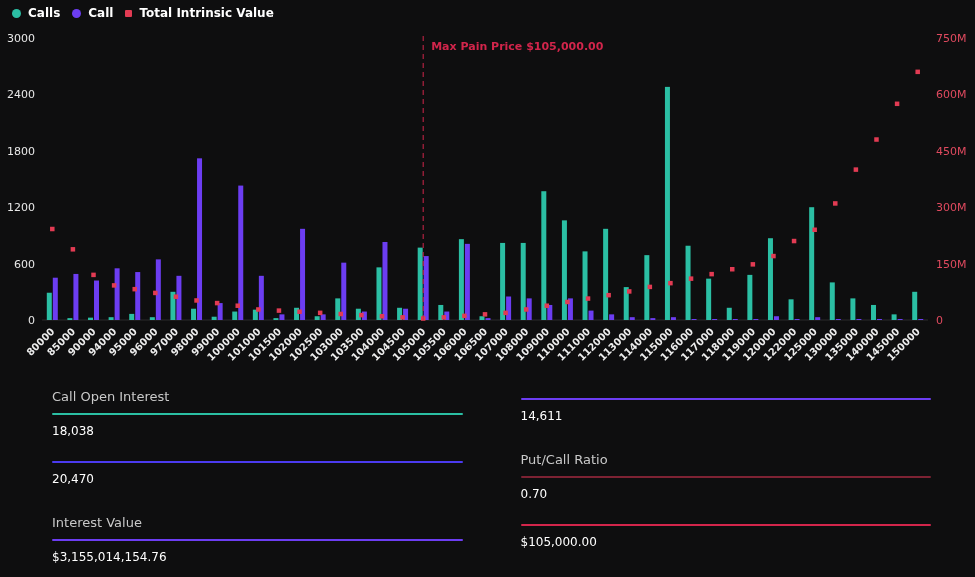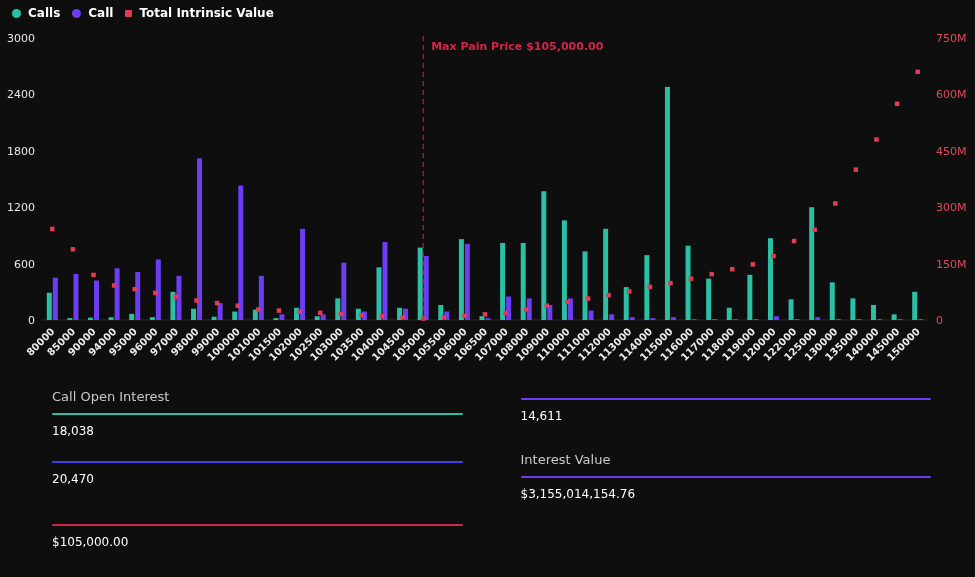--- a/index.html
+++ b/index.html
@@ -243,20 +243,25 @@
     </div>
     <div class="stat">
       <div class="stat-line" style="background: rgb(108, 61, 242);"></div>
       <div class="stat-value">14,611</div>
     </div>
     <div class="stat">
       <div class="stat-line" style="background: rgb(75, 58, 240);"></div>
       <div class="stat-value">20,470</div>
     </div>
     <div class="stat">
+      <div class="stat-label">Put/Call Ratio</div>
+      <div class="stat-line" style="background: rgb(125, 34, 51);"></div>
+      <div class="stat-value">0.70</div>
+    </div>
+    <div class="stat">
       <div class="stat-label">Interest Value</div>
       <div class="stat-line" style="background: rgb(108, 61, 242);"></div>
       <div class="stat-value">$3,155,014,154.76</div>
     </div>
     <div class="stat">
       <div class="stat-line" style="background: rgb(210, 37, 75);"></div>
       <div class="stat-value">$105,000.00</div>
     </div>
   </div>
 

